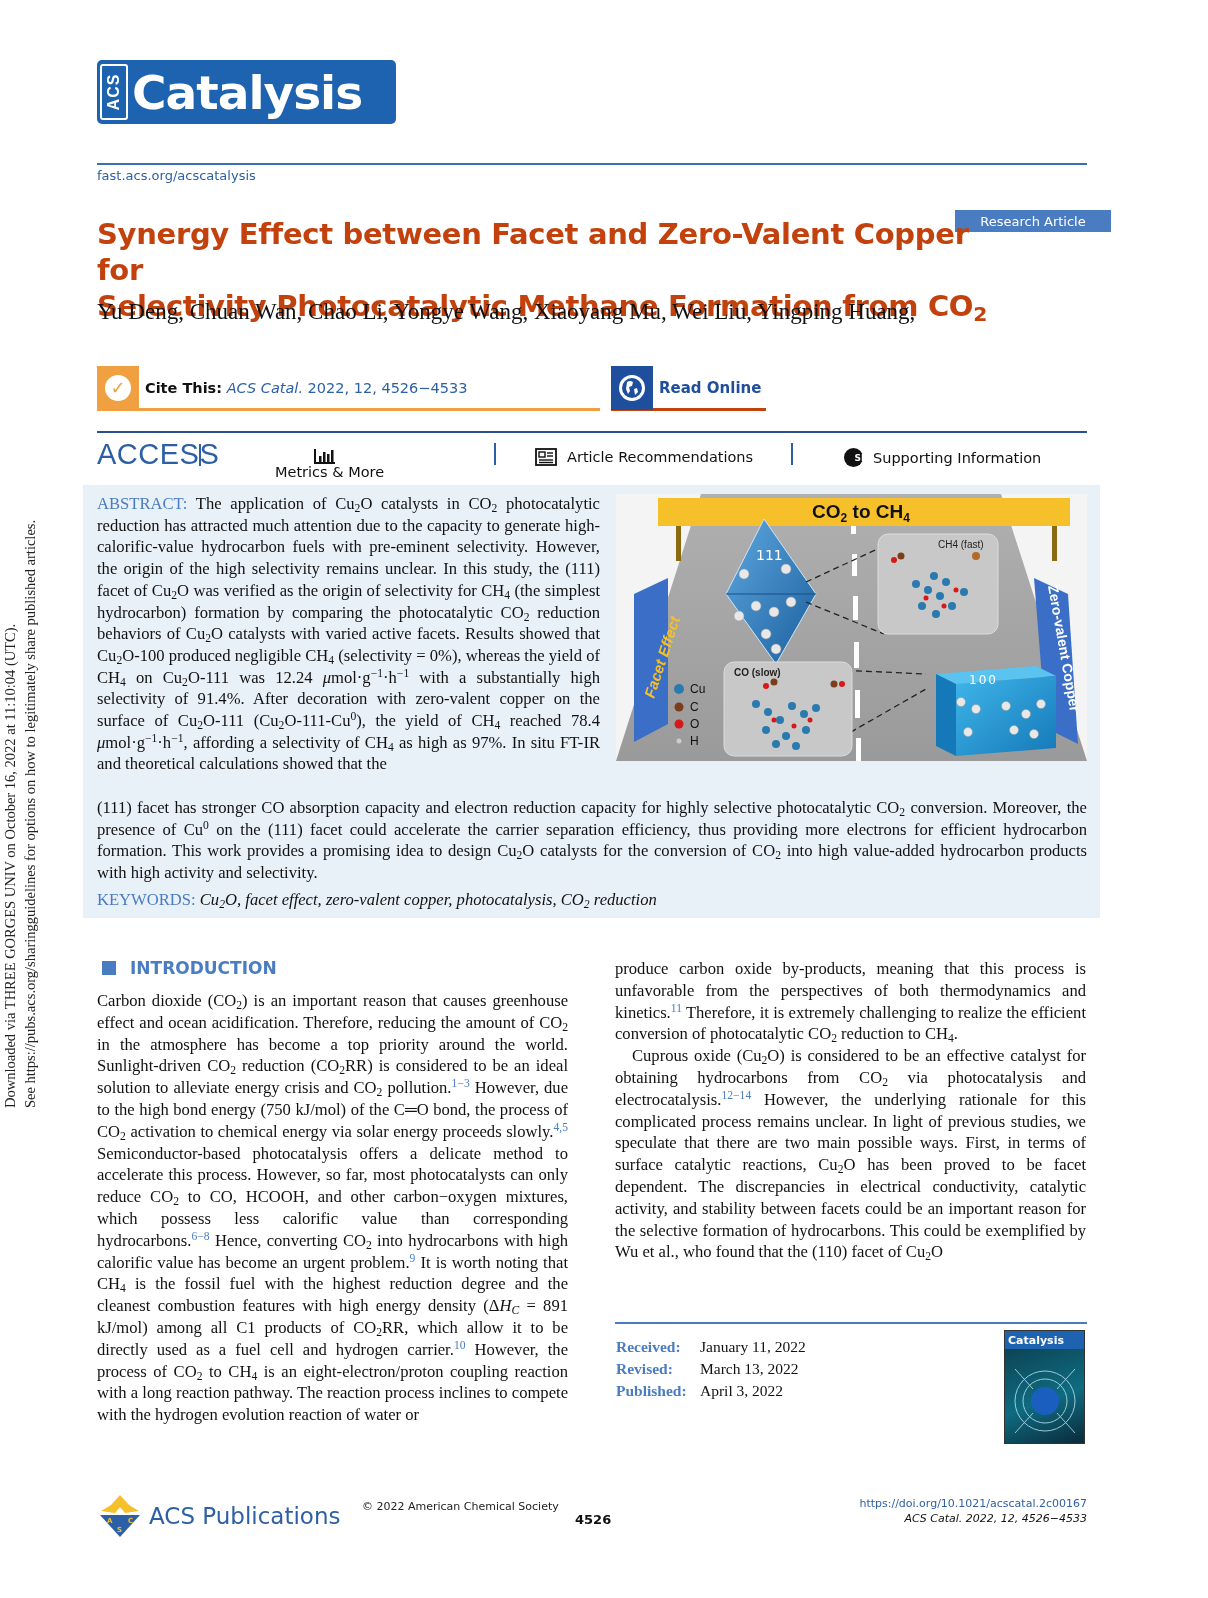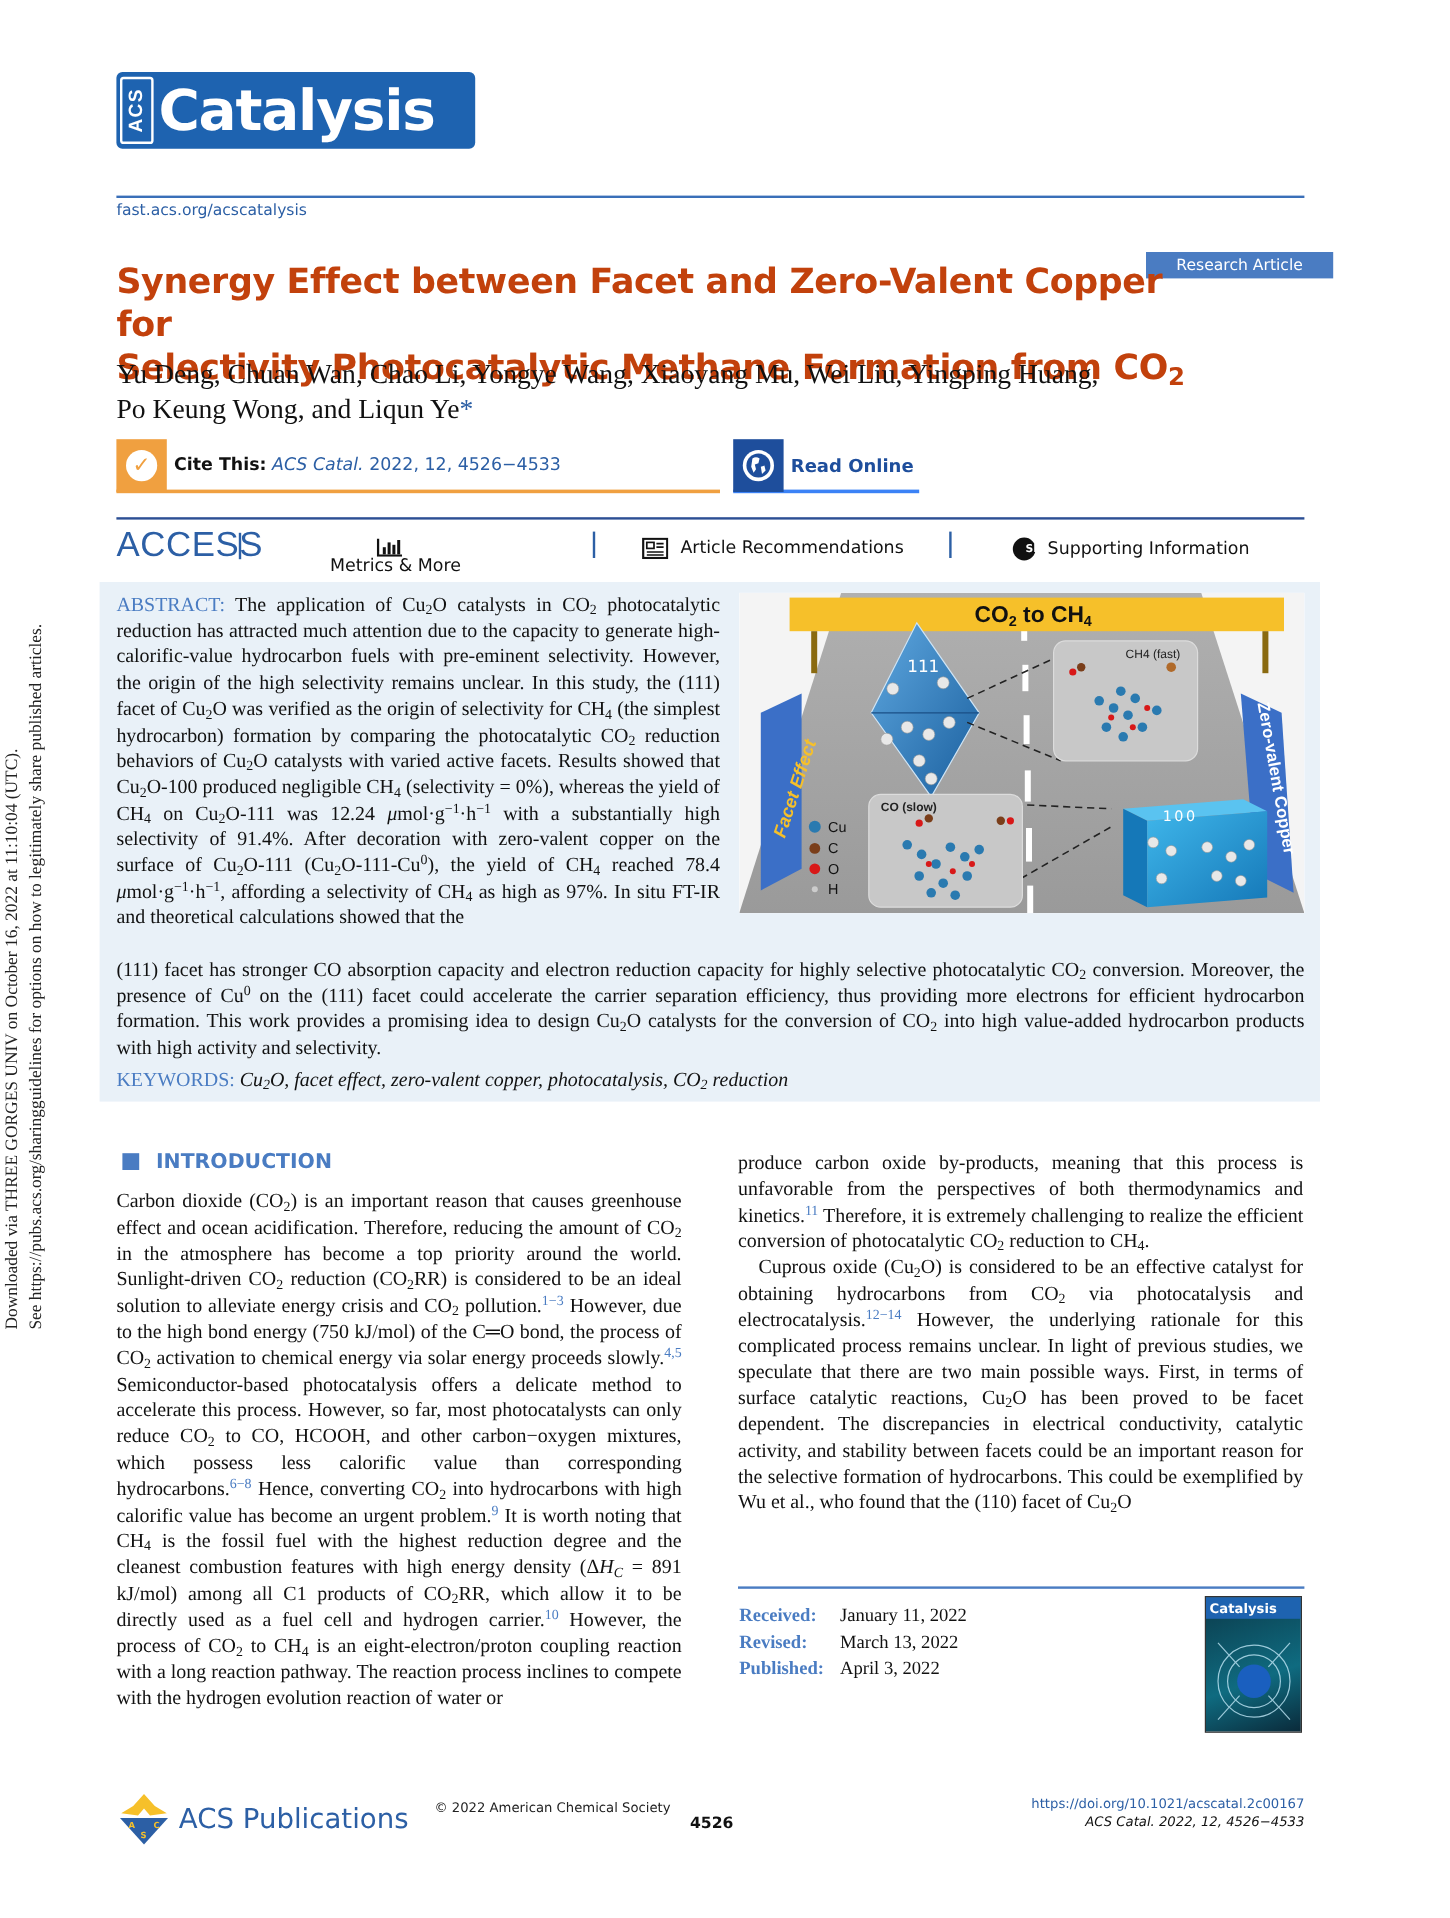--- a/index.html
+++ b/index.html
@@ -26,21 +26,21 @@
   .authors .star { color: #2c5fa5; }
 
   
   .cite-box { left: 97px; top: 367px; width: 503px; height: 44px; border-bottom: 3px solid #f0a040; display: flex; align-items: center; }
   .cite-icon-wrap { width: 42px; height: 44px; background: #f0a040; display: flex; align-items: center; justify-content: center; }
   .cite-icon { width: 26px; height: 26px; border-radius: 50%; background: #fff; color: #f0a040; font-size: 18px; font-weight: bold; display: flex; align-items: center; justify-content: center; font-family: "DejaVu Sans", sans-serif; }
   .cite-text { margin-left: 6px; font-family: "DejaVu Sans", sans-serif; font-size: 14.5px; color: #111; }
   .cite-text b { font-weight: bold; }
   .cite-text .ital { color: #2c5fa5; font-style: italic; }
   .cite-text .num { color: #2c5fa5; }
-  .read-box { left: 611px; top: 367px; width: 155px; height: 44px; border-bottom: 3px solid #3b82f6; display: flex; align-items: center; }
+  .read-box { left: 611px; top: 367px; width: 155px; height: 44px; border-bottom: 3px solid #c2410c; display: flex; align-items: center; }
   .read-icon-wrap { width: 42px; height: 44px; background: #1e4e9c; display: flex; align-items: center; justify-content: center; }
   .read-icon { width: 26px; height: 26px; border-radius: 50%; background: #fff; display: flex; align-items: center; justify-content: center; }
   .read-text { margin-left: 6px; font-family: "DejaVu Sans", sans-serif; font-size: 15px; font-weight: bold; color: #1e4e9c; }
 
   .accessline { left: 97px; top: 431px; width: 990px; height: 2px; background: #2c4f94; }
   .access { left: 97px; top: 438px; font-family: "Liberation Sans", sans-serif; font-size: 29px; color: #2c5fa5; letter-spacing: 0.5px; }
   .access-bar { left: 199px; top: 444px; width: 2px; height: 22px; background: #2c5fa5; }
   .tab { top: 448px; font-family: "DejaVu Sans", sans-serif; font-size: 14.5px; color: #111; display: flex; align-items: center; }
   .tab .ic { margin-right: 10px; display: inline-flex; }
   .sep { top: 443px; width: 2px; height: 22px; background: #2c5fa5; }
@@ -101,21 +101,20 @@
 <div class="abs journal-url">fast.acs.org/acscatalysis</div>
 <div class="abs badge">Research Article</div>
 
 <div class="abs title">
   <div>Synergy Effect between Facet and Zero-Valent Copper for</div>
   <div><span>Selectivity Photocatalytic Methane Formation from CO</span><sub>2</sub></div>
 </div>
 
 <div class="abs authors">
   <div>Yu Deng, Chuan Wan, Chao Li, Yongye Wang, Xiaoyang Mu, Wei Liu, Yingping Huang,</div>
-  <div><span>Po Keung Wong, and Liqun Ye</span><span class="star">*</span></div>
 </div>
 
 <div class="abs cite-box">
   <div class="cite-icon-wrap">
       <div class="cite-icon">✓</div>
     </div>
   <div class="cite-text">
     <b>Cite This:</b> <span class="ital">ACS Catal.</span><span class="num"> 2022, 12, 4526−4533</span>
   </div>
 </div>

